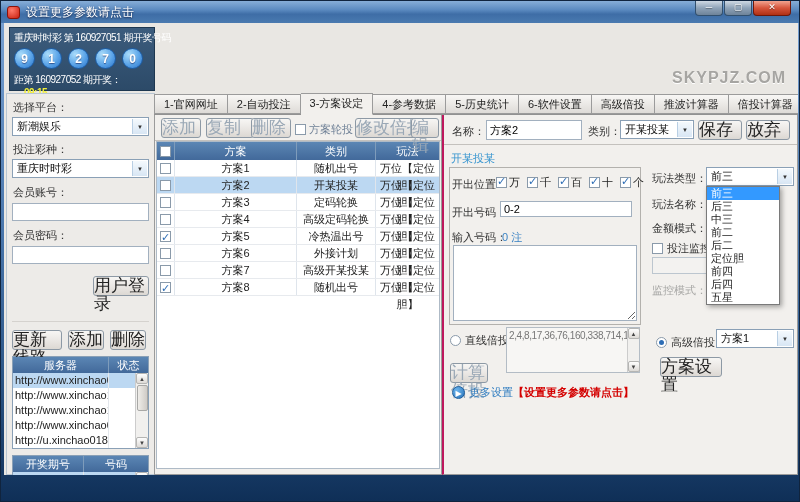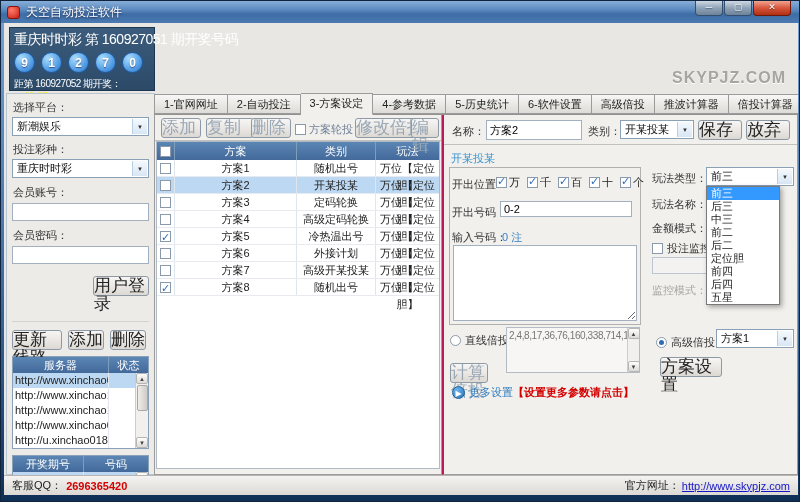--- a/index.html
+++ b/index.html
@@ -17,21 +17,21 @@
   #winbtns{position:absolute;right:8px;top:0;display:flex}
   .wbtn{width:28px;height:15px;font-size:9px;line-height:13px;text-align:center;color:#fff;
     background:linear-gradient(180deg,#cfd9e4,#8fa3b8 50%,#6e8399);border:1px solid #32506e;
     border-top:none;border-radius:0 0 4px 4px;margin-left:1px;text-shadow:0 1px 1px rgba(0,0,0,.5)}
   .wbtn.close{width:38px;background:linear-gradient(180deg,#f2a490,#d6553c 50%,#b03014);border-color:#6e180a}
   
   #content{position:absolute;left:3px;top:22px;width:794px;height:452px;background:#e9e7e3;overflow:hidden}
   
   #drawpanel{position:absolute;left:5px;top:4px;width:146px;height:64px;
     background:linear-gradient(180deg,#3c5c7d,#2c4a68);border:1px solid #1d3750;color:#fff;padding:3px 4px}
-  #drawhdr{font-size:14px;white-space:nowrap;letter-spacing:-.5px}
+  #drawhdr{font-size:10px;white-space:nowrap;letter-spacing:-.5px}
   #balls{display:flex;margin-top:3px}
   .ball{width:21px;height:21px;border-radius:50%;margin-right:6px;text-align:center;line-height:21px;
     font-size:12px;font-weight:bold;color:#fff;
     background:radial-gradient(circle at 32% 28%,#aadcfa,#5ba4e8 55%,#2a72c8);border:1px solid #1c5ea8;
     text-shadow:0 1px 1px rgba(0,0,60,.5)}
   #countdownrow{font-size:10px;margin-top:4px;letter-spacing:-.5px}
   #countdown{color:var(--countdown);font-weight:bold;margin-left:10px}
   #brand{position:absolute;right:12px;top:46px;font-size:16px;font-weight:bold;color:#a6a5a2;
     letter-spacing:1px;text-shadow:0 1px 0 #fff}
   
@@ -153,21 +153,21 @@
   #sitelabel{color:#222}
   #siteurl{color:var(--link);text-decoration:underline;cursor:pointer;margin-left:2px}
 </style>
 </head>
 <body>
 
 <div id="window">
 
   <div id="titlebar">
     <span id="appicon"></span>
-    <span id="apptitle">天空自动投注软件</span>
+    <span id="apptitle">设置更多参数请点击</span>
     <div id="winbtns">
       <div class="wbtn">─</div>
       <div class="wbtn">▢</div>
       <div class="wbtn close">✕</div>
     </div>
   </div>
 
   <div id="content">
 
     <div id="drawpanel">
@@ -471,20 +471,13 @@
       <span class="btn" id="btn-plansettings">方案设置</span>
 
       <div id="morerow">
         <span id="moreicon">▶</span>
         <span id="morelabel">更多设置</span>
         <span id="morehint">【设置更多参数请点击】</span>
       </div>
     </div>
   </div>
 
-  <div id="statusbar">
-    <span id="qqlabel">客服QQ：</span>
-    <span id="qqvalue">2696365420</span>
-    <span id="sbfill"></span>
-    <span id="sitelabel">官方网址：</span>
-    <span id="siteurl">http://www.skypjz.com</span>
-  </div>
 </div>
 
 </body></html>

